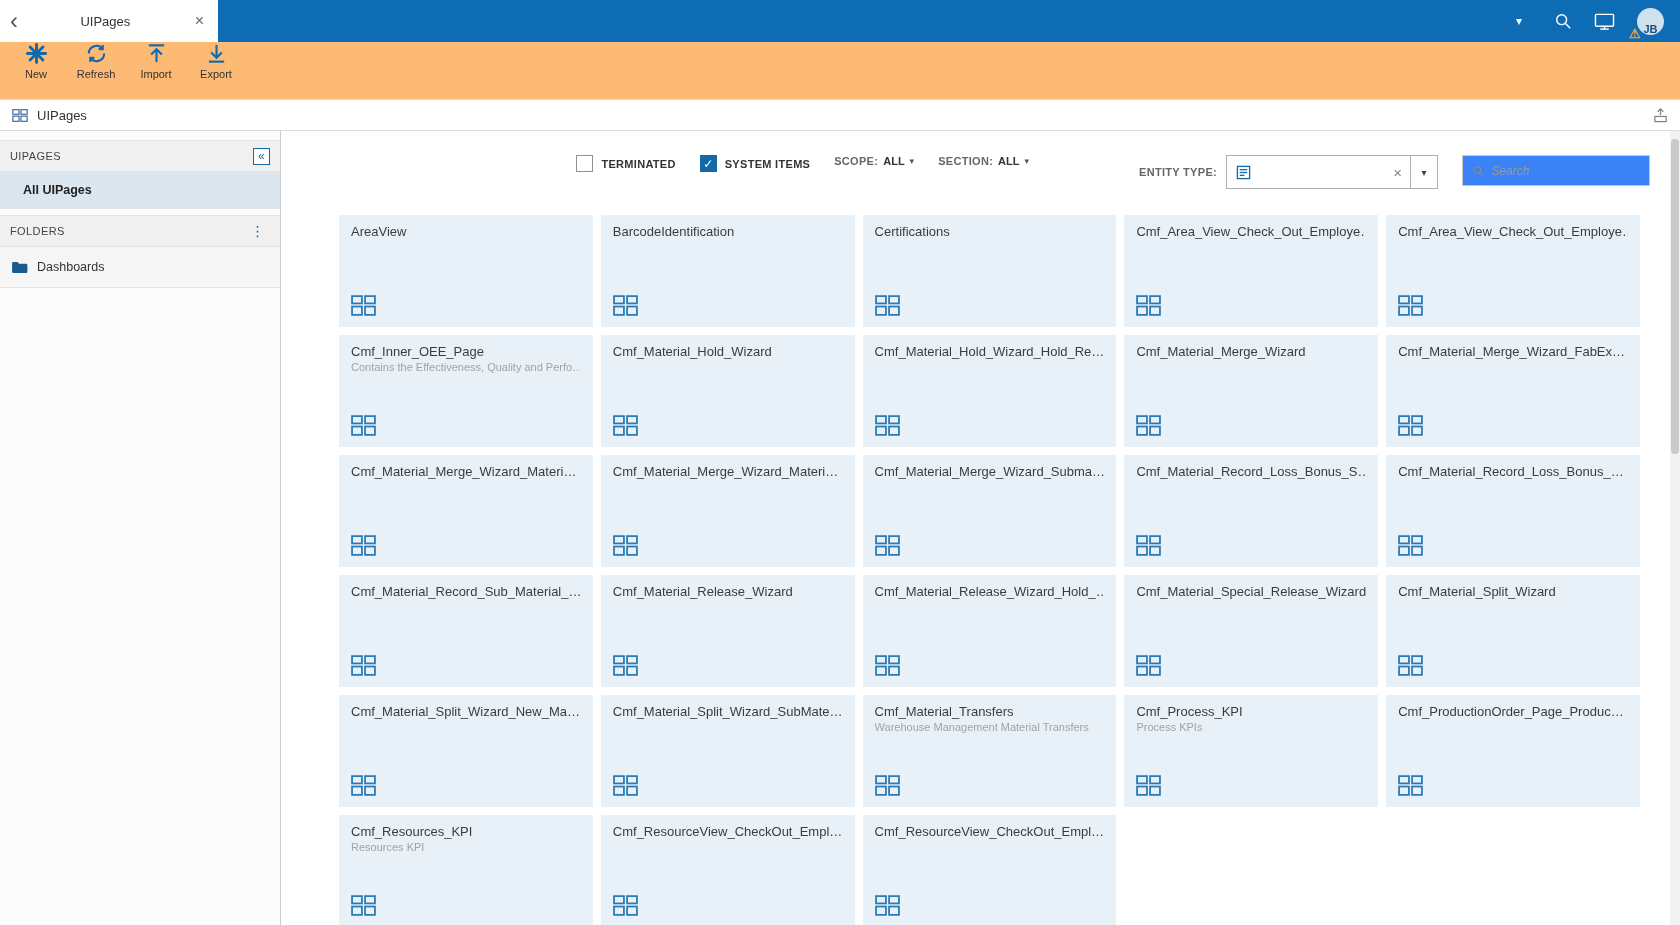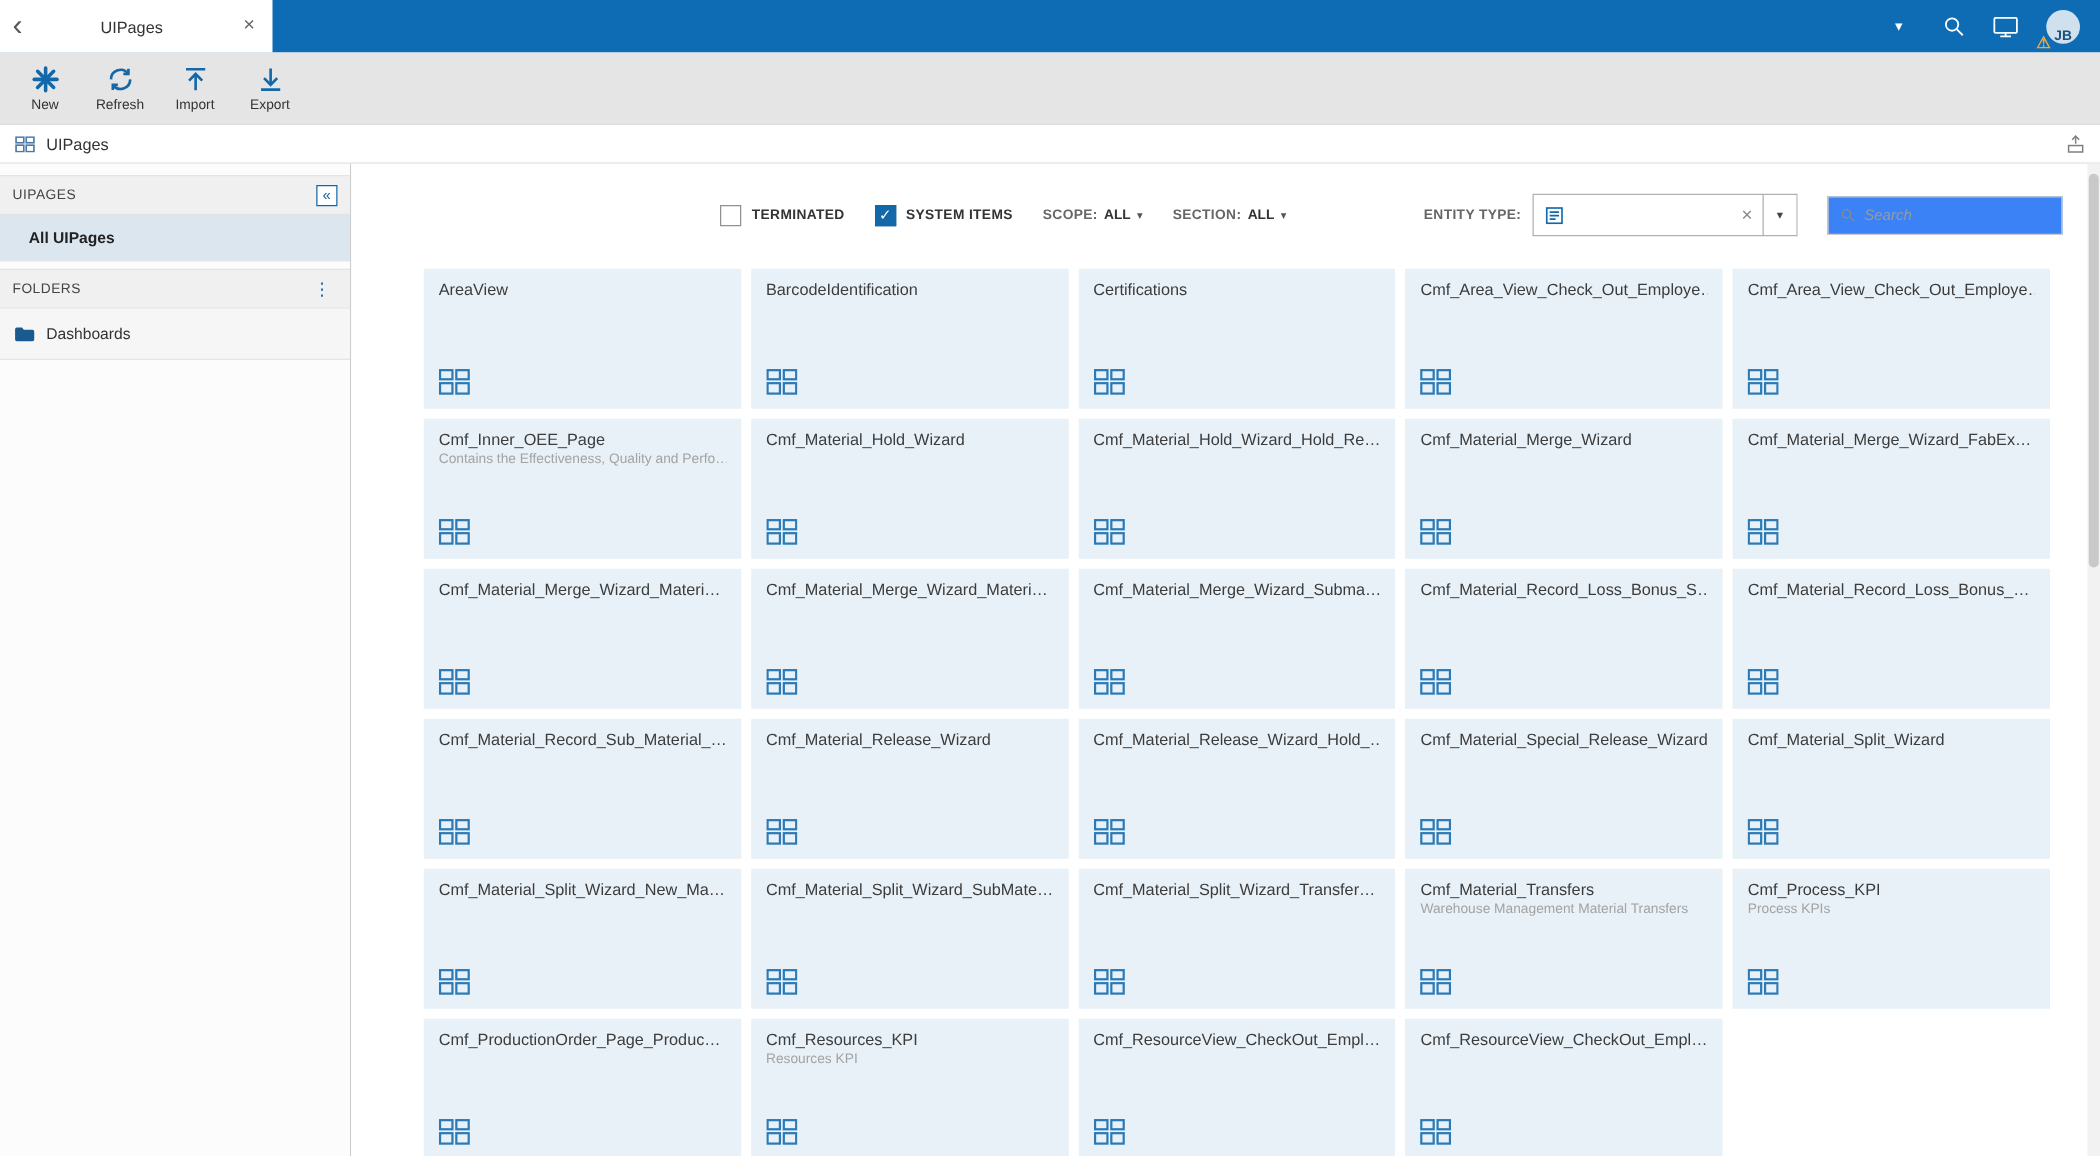--- a/index.html
+++ b/index.html
@@ -16,21 +16,21 @@
   .tab-close { color: #666; font-size: 16px; cursor: pointer; padding: 0 4px; }
   .topbar-right { flex: 1; display: flex; align-items: center; justify-content: flex-end; gap: 22px; padding-right: 16px; }
   .topbar-caret { color: #fff; font-size: 12px; cursor: pointer; margin-right: 10px; }
   .top-icon { cursor: pointer; display: flex; align-items: center; }
   .avatar { position: relative; width: 27px; height: 27px; border-radius: 50%; background: #cfe0ee;
             color: #1b4f7d; font-weight: bold; font-size: 11px; display: flex; align-items: flex-end;
             justify-content: center; cursor: pointer; }
   .warning-badge { position: absolute; left: -8px; bottom: -6px; color: #eda73f; font-size: 13px; }
 
   
-  .toolbar { height: 58px; background: #e5e5e5; border-bottom: 1px solid #ddd; display: flex; align-items: center; padding-left: 6px; }
+  .toolbar { height: 58px; background: #fdba74; border-bottom: 1px solid #ddd; display: flex; align-items: flex-start; padding-left: 6px; }
   .tool-btn { width: 60px; display: flex; flex-direction: column; align-items: center; justify-content: center; gap: 3px; cursor: pointer; }
   .tool-btn svg { width: 23px; height: 23px; }
   .tool-label { font-size: 11px; color: #333; }
   .toolbar-divider { width: 1px; background: #e2e2e2; margin: 8px 0; }
 
   
   .breadcrumb-row { height: 31px; border-bottom: 1px solid #ddd; display: flex; align-items: center; padding: 0 12px; gap: 9px; }
   .breadcrumb-title { font-size: 13px; color: #333; }
   .breadcrumb-spacer { flex: 1; }
   .expand-btn { cursor: pointer; display: flex; align-items: center; }
@@ -47,21 +47,21 @@
                   font-size: 12px; line-height: 14px; text-align: center; cursor: pointer; background: #fff; }
   .dots-btn { margin-left: auto; color: #1268a9; font-size: 14px; cursor: pointer; padding: 0 5px; }
   .side-item-selected { height: 37px; background: #dbe6ef; display: flex; align-items: center; padding: 0 23px;
                         font-size: 12.5px; font-weight: bold; color: #222; border-bottom: 1px solid #e0e6ec; cursor: pointer; }
   .side-item { height: 41px; background: #f6f6f6; display: flex; align-items: center; gap: 9px; padding: 0 11px;
                font-size: 12.5px; color: #333; border-bottom: 1px solid #e5e5e5; cursor: pointer; }
 
   .content { flex: 1; position: relative; background: #fff; overflow: hidden; }
 
   
-  .filters { display: flex; align-items: center; justify-content: flex-end; padding: 24px 30px 26px 0; gap: 24px; }
+  .filters { display: flex; align-items: flex-start; justify-content: flex-end; padding: 24px 30px 26px 0; gap: 24px; }
   .checkbox-group { display: flex; align-items: center; gap: 8px; }
   .checkbox { width: 17px; height: 17px; border: 1px solid #919191; background: #fff; display: flex;
               align-items: center; justify-content: center; cursor: pointer; flex: none; }
   .checkbox span { display: none; color: #fff; font-size: 12px; line-height: 1; }
   .checkbox.checked { background: #1268a9; border-color: #1268a9; }
   .checkbox.checked span { display: block; }
   .cb-label { font-size: 11px; color: #333; font-weight: bold; letter-spacing: .3px; }
   .dropdown-group { display: flex; align-items: center; gap: 5px; font-size: 11px; cursor: pointer; }
   .dd-label { color: #666; font-weight: bold; letter-spacing: .3px; }
   .dd-value { color: #333; font-weight: bold; }
@@ -488,30 +488,20 @@
     <div class="tile-title">Cmf_Material_Split_Wizard_SubMate…</div>
 
     <svg class="tile-icon" viewBox="0 0 24 20" fill="none" stroke="#2b7ab5" stroke-width="1.7">
       <rect x="1" y="1" width="9.5" height="7"></rect>
             <rect x="13.5" y="1" width="9.5" height="7"></rect>
       <rect x="1" y="11" width="9.5" height="8"></rect>
             <rect x="13.5" y="11" width="9.5" height="8"></rect>
     </svg>
   </div>
 
-  <div class="tile">
-    <div class="tile-title">Cmf_Material_Split_Wizard_Transfer…</div>
-
-    <svg class="tile-icon" viewBox="0 0 24 20" fill="none" stroke="#2b7ab5" stroke-width="1.7">
-      <rect x="1" y="1" width="9.5" height="7"></rect>
-            <rect x="13.5" y="1" width="9.5" height="7"></rect>
-      <rect x="1" y="11" width="9.5" height="8"></rect>
-            <rect x="13.5" y="11" width="9.5" height="8"></rect>
-    </svg>
-  </div>
 
   <div class="tile">
     <div class="tile-title">Cmf_Material_Transfers</div>
     <div class="tile-desc">Warehouse Management Material Transfers</div>
     <svg class="tile-icon" viewBox="0 0 24 20" fill="none" stroke="#2b7ab5" stroke-width="1.7">
       <rect x="1" y="1" width="9.5" height="7"></rect>
             <rect x="13.5" y="1" width="9.5" height="7"></rect>
       <rect x="1" y="11" width="9.5" height="8"></rect>
             <rect x="13.5" y="11" width="9.5" height="8"></rect>
     </svg>

